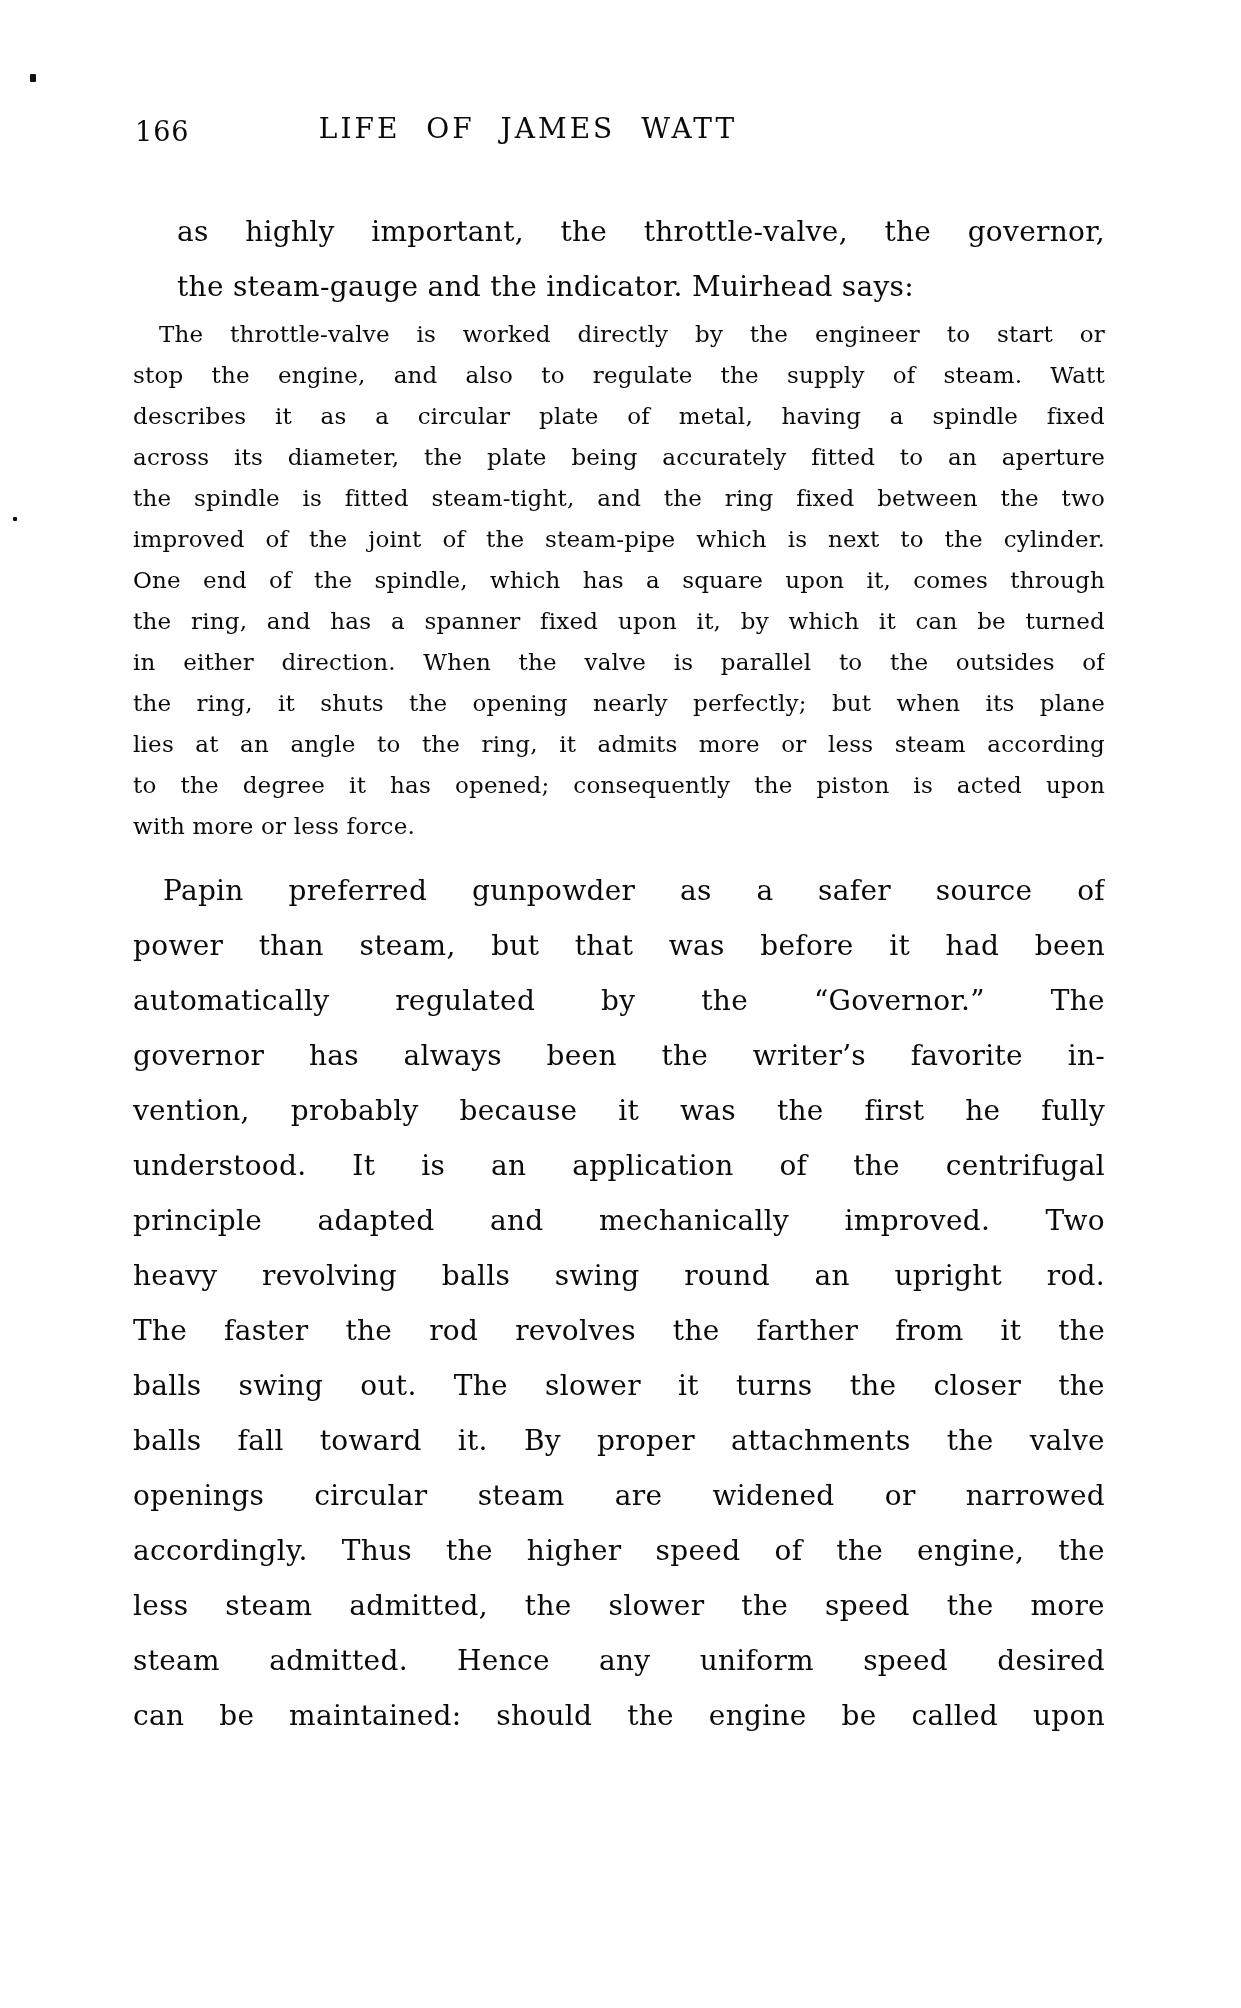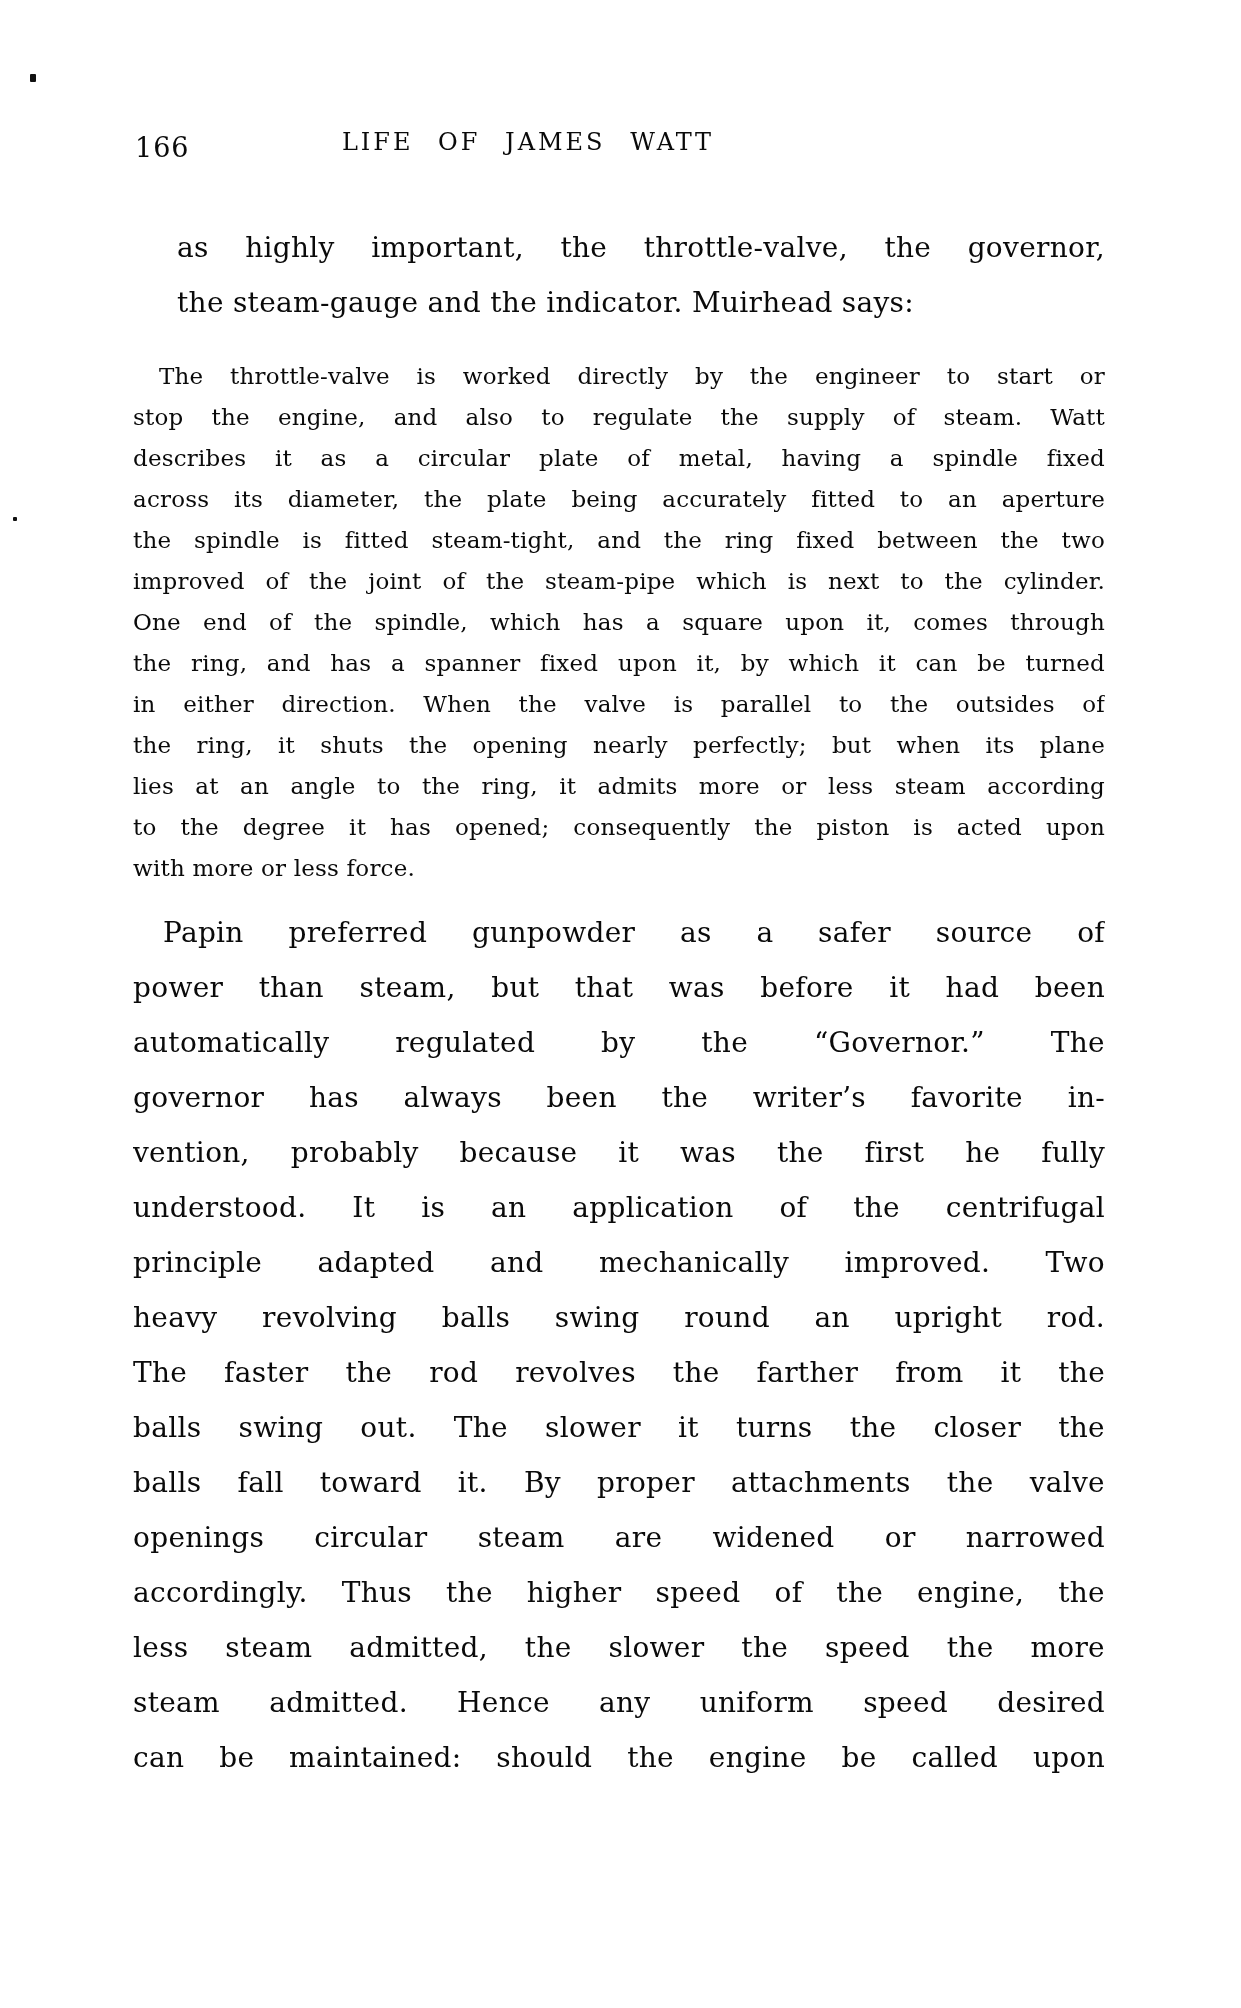--- a/index.html
+++ b/index.html
@@ -11,21 +11,21 @@
     width: 1241px;
     height: 2008px;
     position: relative;
     overflow: hidden;
     font-family: "DejaVu Serif", "Liberation Serif", serif;
     color: #0a0a0a;
   }
   .page {
     position: absolute;
     left: 133px;
-    top: 16px;
+    top: 0;
     width: 972px;
   }
   
   .running-head {
     position: relative;
     margin-top: 112px;
     height: 40px;
   }
   .page-number {
     position: absolute;
@@ -34,21 +34,21 @@
     font-size: 27px;
     letter-spacing: 1px;
   }
   .header-title {
     width: 660px;
     margin: 0 auto 0 0;
     padding-left: 130px;
     box-sizing: content-box;
     width: 530px;
     text-align: center;
-    font-size: 24px;
+    font-size: 28px;
     letter-spacing: 3px;
     word-spacing: 14px;
     white-space: nowrap;
   }
   
   .block .line {
     text-align: justify;
     text-align-last: justify;
     overflow: hidden;
   }
@@ -62,21 +62,21 @@
     font-size: 28px;
     line-height: 55px;
     letter-spacing: 0.3px;
   }
   .quote-text .line {
     font-size: 23px;
     line-height: 41px;
     letter-spacing: 0.2px;
   }
   .para-opening { margin-top: 52px; margin-left: 44px; }
-  .blockquote   { margin-top: 26px; }
+  .blockquote   { }
   .para-governor { margin-top: 16px; }
   .para-governor .line:first-child { text-indent: 30px; }
   
   .speck {
     position: absolute;
     background: #111;
     border-radius: 1px;
   }
   .speck-1 { left: 30px; top: 74px; width: 6px; height: 8px; }
   .speck-2 { left: 13px; top: 517px; width: 4px; height: 4px; }

